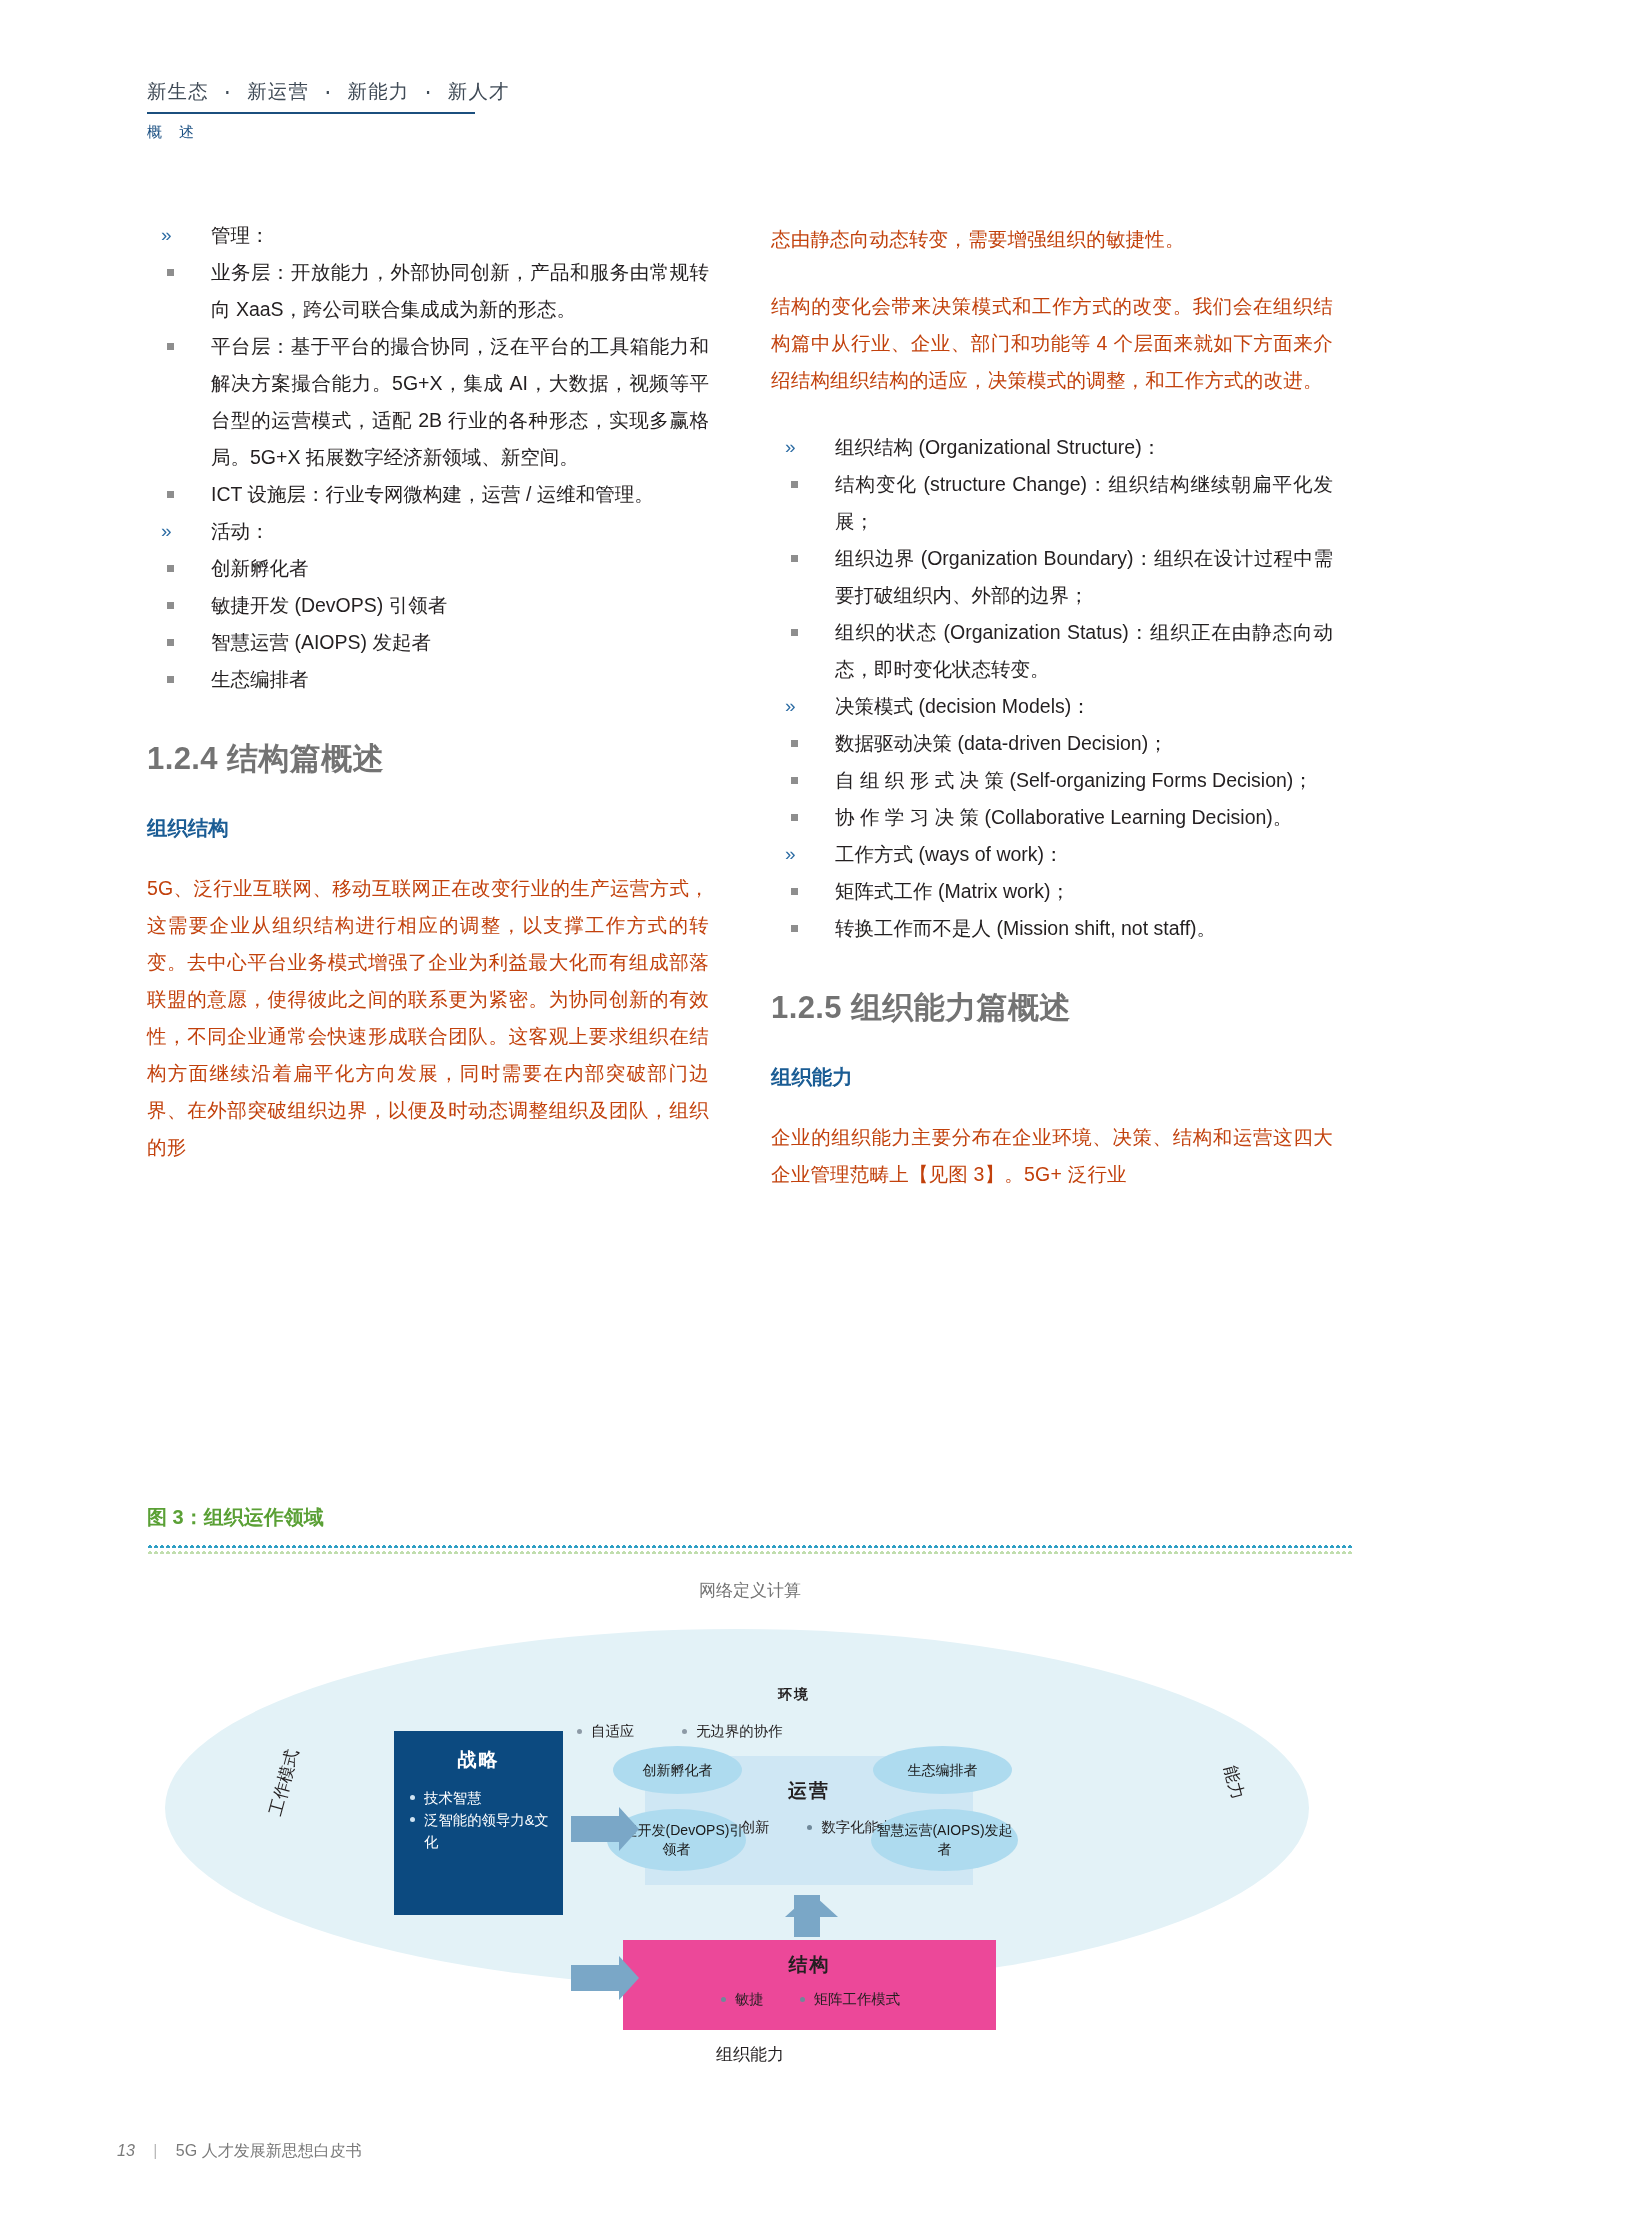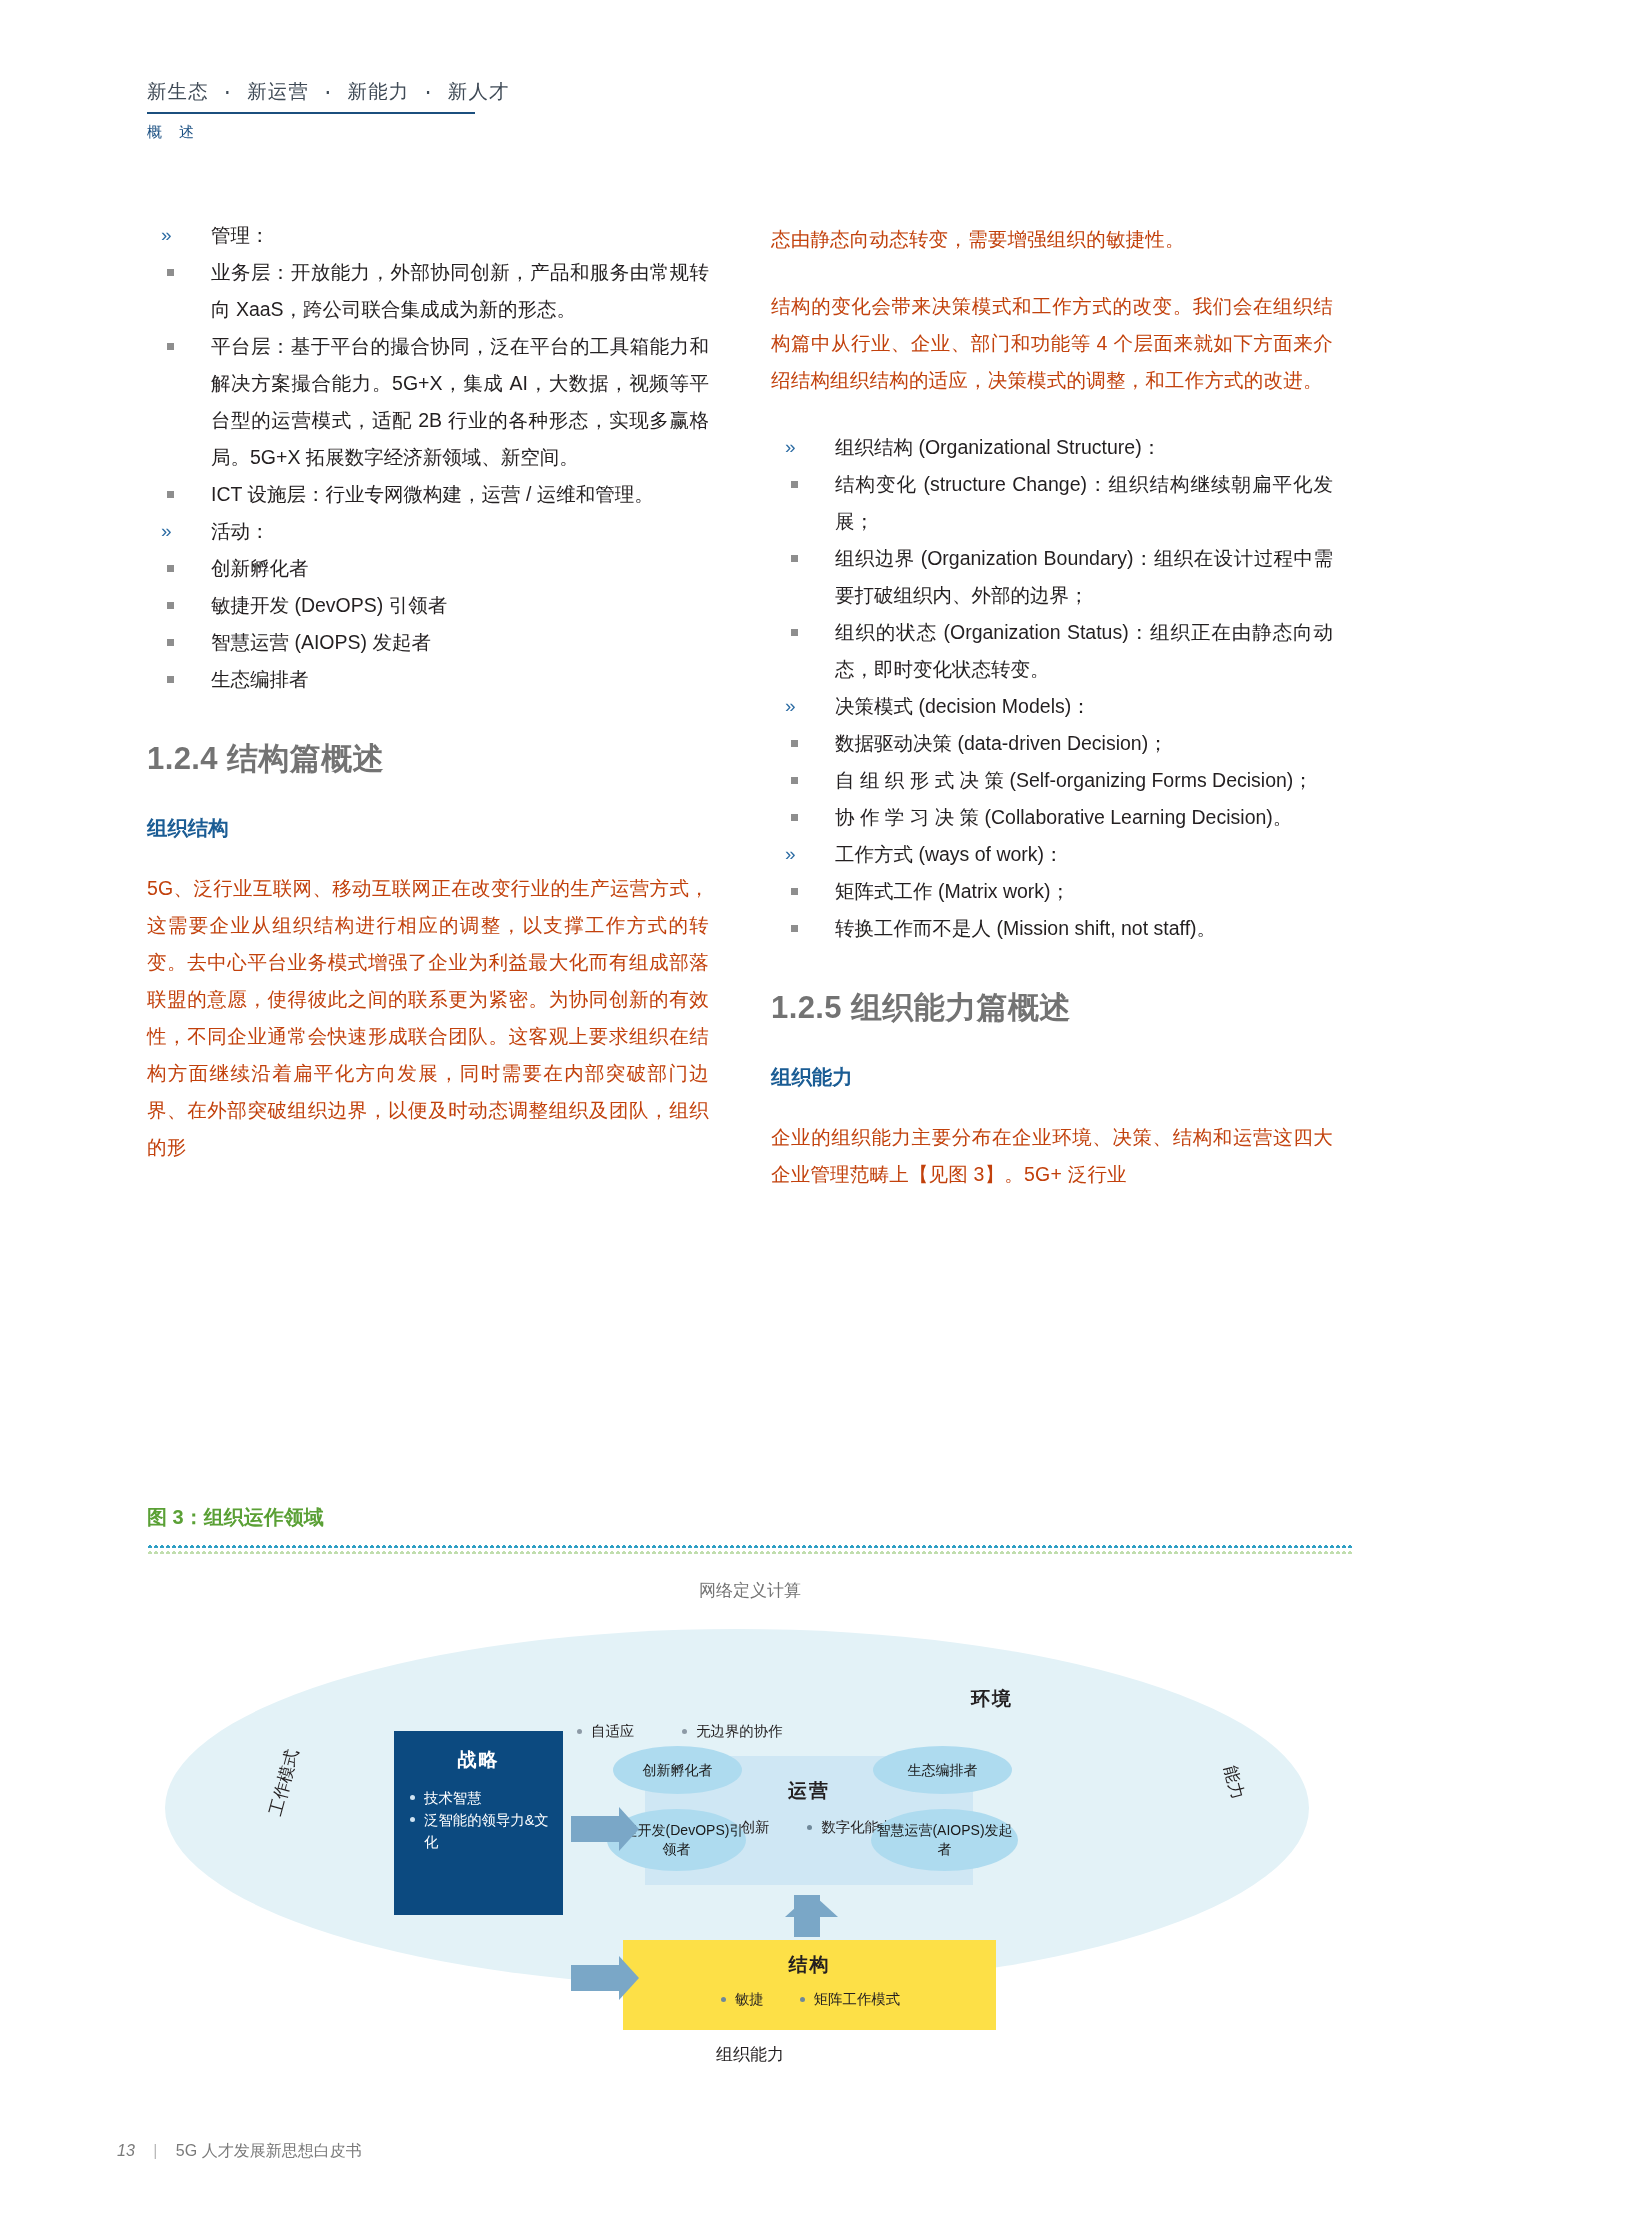--- a/index.html
+++ b/index.html
@@ -49,35 +49,35 @@
   .lbl-side.r{left:1070px;top:204px;transform:rotate(75deg);transform-origin:center;}
 
   .strategy{position:absolute;left:247px;top:164px;width:169px;height:184px;background:#0c4a80;
             color:#fff;}
   .strategy .t{text-align:center;font-weight:bold;font-size:19px;margin-top:16px;letter-spacing:2px;}
   .strategy ul{list-style:none;margin:14px 0 0 0;padding:0 8px 0 14px;}
   .strategy li{position:relative;padding-left:16px;font-size:14.4px;line-height:22px;}
   .strategy li:before{content:"";position:absolute;left:2px;top:8px;width:5px;height:5px;
             border-radius:50%;background:#cfe3f2;}
 
-  .env-title{position:absolute;left:428px;top:119px;width:438px;text-align:right;
-             font-weight:bold;font-size:19px;letter-spacing:2px;}
+  .env-title{position:absolute;left:428px;top:119px;width:438px;text-align:center;
+             font-weight:bold;font-size:14px;letter-spacing:2px;}
   .env-bul{position:absolute;top:155px;left:428px;width:438px;display:flex;gap:46px;}
   .env-bul span{position:relative;padding-left:16px;font-size:14.4px;}
   .env-bul span:before{content:"";position:absolute;left:2px;top:7px;width:5px;height:5px;
             border-radius:50%;background:#8d9aa6;}
 
   .ops{position:absolute;left:498px;top:189px;width:328px;height:129px;background:#cfe7f4;}
   .ops .t{text-align:center;font-weight:bold;font-size:19px;margin-top:22px;letter-spacing:2px;}
   .ops .bul{display:flex;justify-content:center;gap:36px;margin-top:14px;}
   .ops .bul span{position:relative;padding-left:16px;font-size:14.4px;}
   .ops .bul span:before{content:"";position:absolute;left:2px;top:7px;width:5px;height:5px;
             border-radius:50%;background:#6f8899;}
 
-  .struct{position:absolute;left:476px;top:373px;width:373px;height:90px;background:#fde047;}
+  .struct{position:absolute;left:476px;top:373px;width:373px;height:90px;background:#ec4899;}
   .struct .t{text-align:center;font-weight:bold;font-size:19px;margin-top:12px;letter-spacing:2px;}
   .struct .bul{display:flex;justify-content:center;gap:34px;margin-top:12px;}
   .struct .bul span{position:relative;padding-left:16px;font-size:14.4px;}
   .struct .bul span:before{content:"";position:absolute;left:2px;top:7px;width:5px;height:5px;
             border-radius:50%;background:#6f8899;}
 
   .pill{position:absolute;border-radius:50%;background:#aedbef;display:flex;
         align-items:center;justify-content:center;text-align:center;font-size:14px;line-height:19px;
         color:#1a1a1a;}
   .pill.p1{left:466px;top:179px;width:129px;height:48px;}

